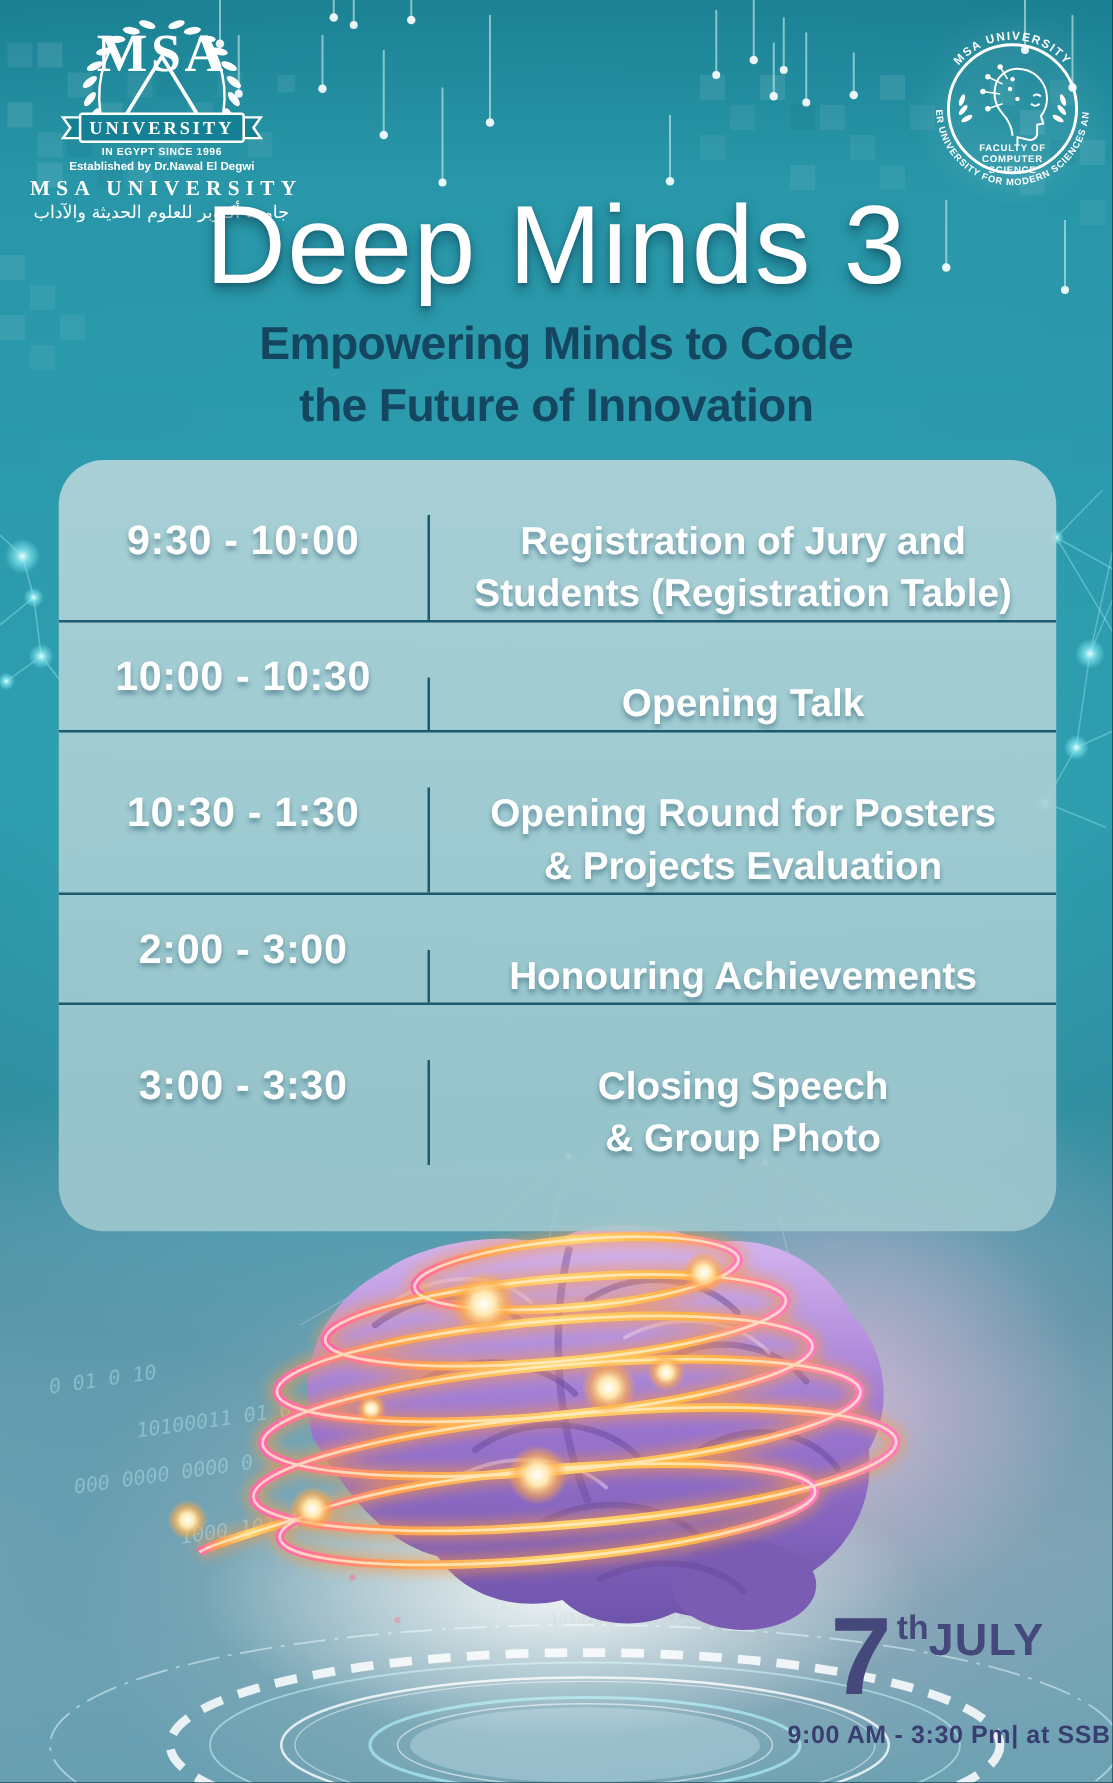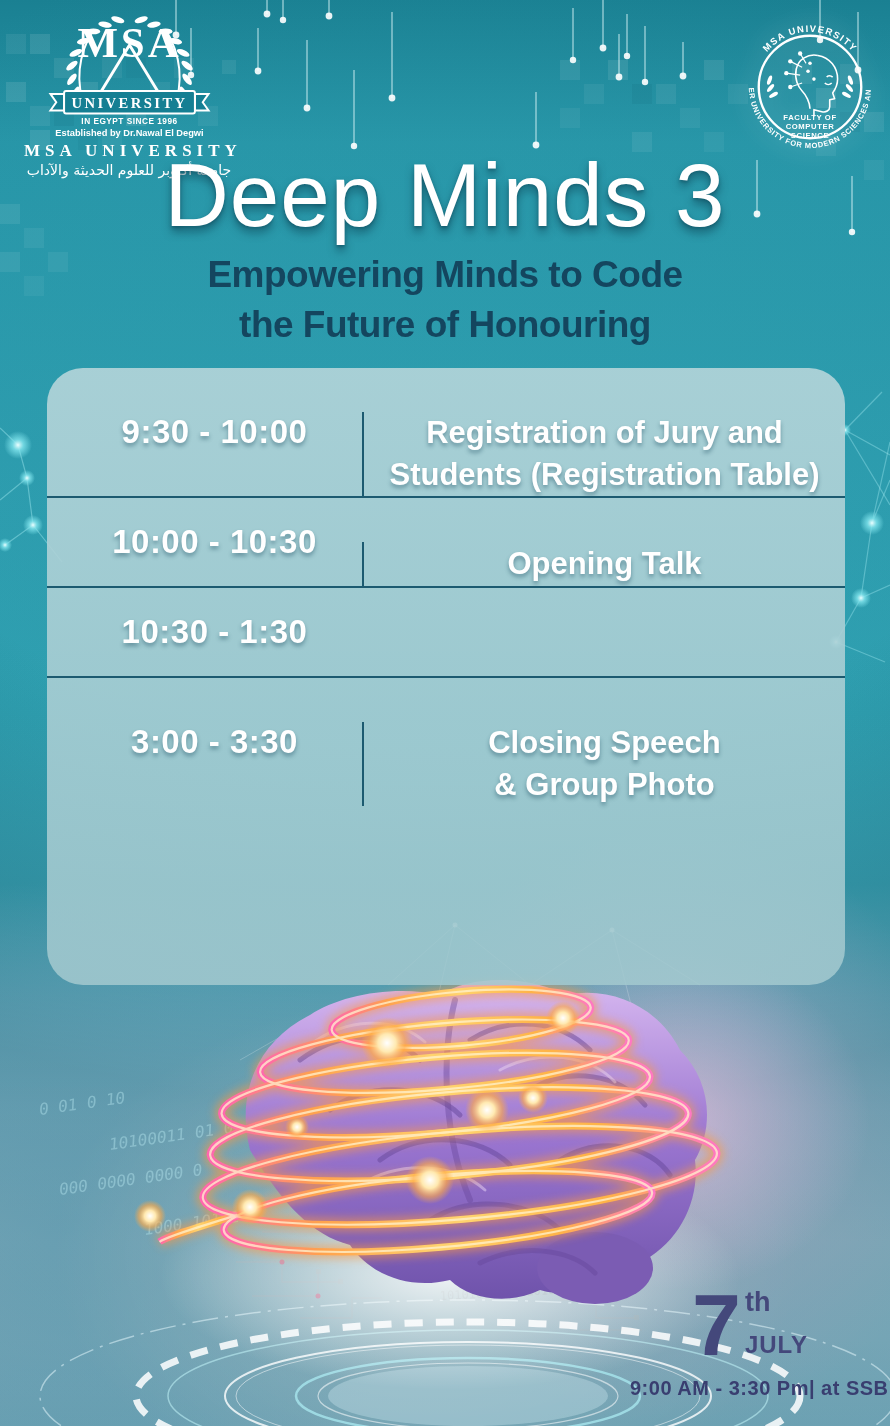--- a/index.html
+++ b/index.html
@@ -36,34 +36,34 @@
     font-size:37px;font-weight:bold;color:#14465f;line-height:50px;letter-spacing:-0.5px;
   }
 
   
   .schedule{
     position:absolute;left:47px;top:368px;width:798px;height:617px;
     border-radius:36px;overflow:hidden;
     background:linear-gradient(180deg,rgba(178,212,217,0.92) 0%,rgba(163,201,207,0.86) 100%);
     display:grid;grid-template-rows:repeat(6,1fr);
   }
-  .srow{display:grid;grid-template-columns:295px 1fr;border-top:2.5px solid #1c5a70;padding-left:20px;}
+  .srow{display:grid;grid-template-columns:295px 1fr;border-top:2.5px solid #1c5a70;}
   .srow:first-child{border-top:none;}
   .cell{display:flex;align-items:center;justify-content:center;text-align:center;
     color:#fff;font-weight:bold;text-shadow:0 3px 4px rgba(25,70,90,0.45);}
   .cell.time{font-size:33px;letter-spacing:0.5px;}
   .cell.act{font-size:31px;line-height:42px;border-left:2.5px solid #1c5a70;white-space:pre-line;padding:0 14px;margin-top:44px;}
 
   
   .date-block{position:absolute;right:20px;bottom:26px;width:240px;text-align:center;}
   .day-line{display:flex;justify-content:center;align-items:flex-start;color:#44487b;}
   .day{font-size:88px;font-weight:bold;line-height:76px;}
-  .ord-col{display:flex;flex-direction:column;align-items:flex-start;margin-left:4px;}
+  .ord-col{display:flex;flex-direction:row;align-items:flex-start;margin-left:4px;}
   .ord{font-size:27px;font-weight:bold;line-height:26px;margin-top:2px;}
-  .month{font-size:24px;font-weight:bold;letter-spacing:1px;margin-top:16px;}
+  .month{font-size:36px;font-weight:bold;letter-spacing:1px;margin-top:4px;}
   .time-loc{font-size:20px;font-weight:bold;color:#393e70;margin-top:14px;white-space:nowrap;letter-spacing:0.5px;}
 </style>
 </head>
 <body>
 
 <div class="poster">
 
   <svg class="decor" viewBox="0 0 890 1426" xmlns="http://www.w3.org/2000/svg">
     <defs>
       <rect id="sq20" width="20" height="20"></rect>
@@ -422,35 +422,41 @@
         <text x="70" y="104">FACULTY OF</text>
         <text x="70" y="113">COMPUTER</text>
         <text x="70" y="122">SCIENCE</text>
       </g>
     </svg>
   </div>
 
   <h1 class="title">Deep Minds 3</h1>
   <div class="subtitle">
     <div>Empowering Minds to Code</div>
-    <div>the Future of Honouring</div>
+    <div>the Future of Innovation</div>
   </div>
 
   <div class="schedule">
     <div class="srow">
       <div class="cell time">9:30 - 10:00</div>
       <div class="cell act">Registration of Jury and
 Students (Registration Table)</div>
     </div>
     <div class="srow">
       <div class="cell time">10:00 - 10:30</div>
       <div class="cell act">Opening Talk</div>
     </div>
     <div class="srow">
       <div class="cell time">10:30 - 1:30</div>
+      <div class="cell act">Opening Round for Posters
+&amp; Projects Evaluation</div>
+    </div>
+    <div class="srow">
+      <div class="cell time">2:00 - 3:00</div>
+      <div class="cell act">Honouring Achievements</div>
     </div>
     <div class="srow">
       <div class="cell time">3:00 - 3:30</div>
       <div class="cell act">Closing Speech
 &amp; Group Photo</div>
     </div>
   </div>
 
   <div class="date-block">
     <div class="day-line">

